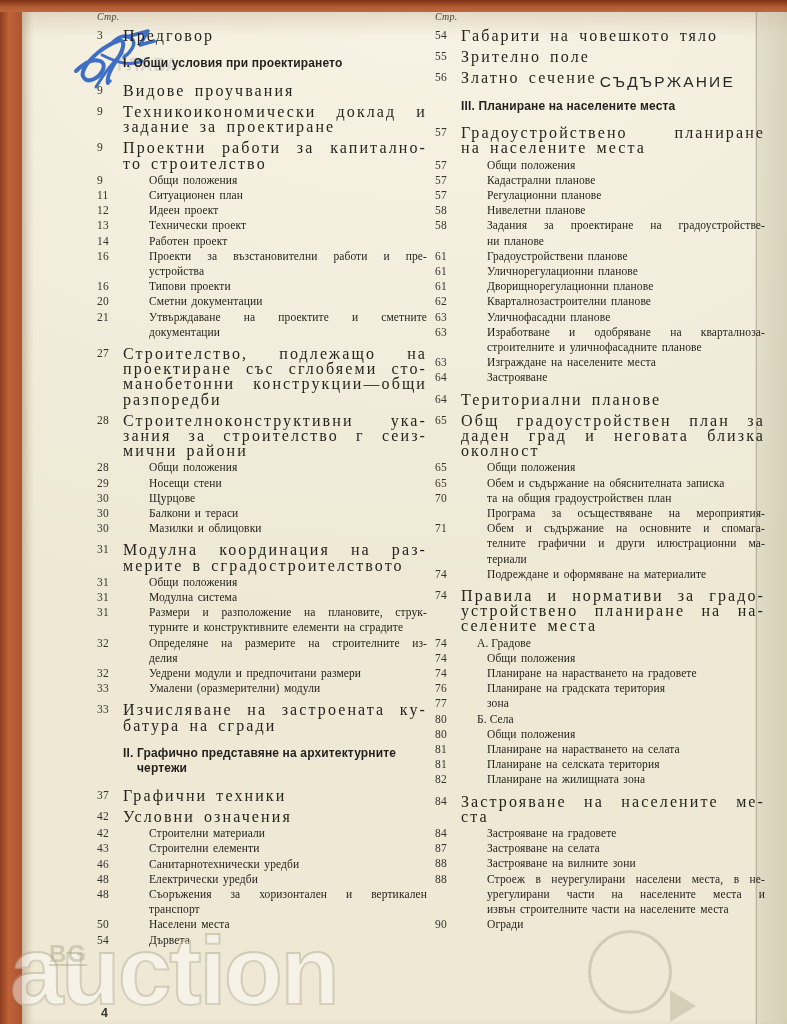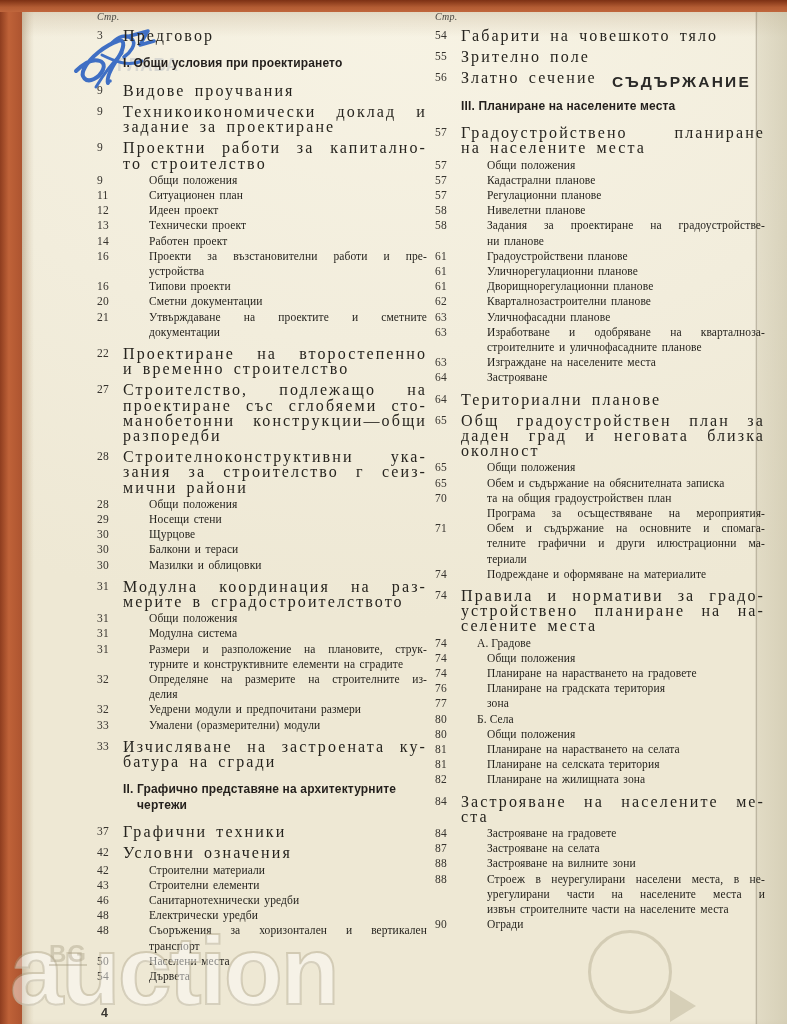--- a/index.html
+++ b/index.html
@@ -59,23 +59,23 @@
     transform:scaleY(1.1);
     white-space:nowrap;
   }
 
   
   .col{position:absolute;top:0;margin-left:20px;}
   #col-left{left:55px;width:330px;}
   #col-right{left:393px;width:330px;}
 
   .toc-title{
-    position:absolute;right:36px;top:62px;
+    position:absolute;right:52px;top:62px;
     font-family:"Liberation Sans",sans-serif;
-    font-size:15.5px;font-weight:bold;letter-spacing:2.2px;
+    font-size:15.5px;font-weight:normal;letter-spacing:2.2px;
     color:#2b2a28;
   }
   .strlabel{
     font-family:"Liberation Serif",serif;
     font-size:10px;color:#46443f;font-style:italic;
     letter-spacing:.2px;
   }
 
   
   .row{display:flex;align-items:flex-start;}
@@ -267,27 +267,20 @@
             </div>
           </div>
           <div class="row lvl2">
             <div class="num">21</div>
             <div class="txt">
               <span class="ln just">Утвърждаване на проектите и сметните</span>
               <span class="ln">документации</span>
             </div>
           </div>
           <div class="row lvl1">
-            <div class="num">22</div>
-            <div class="txt">
-              <span class="ln just">Проектиране на второстепенно</span>
-              <span class="ln">и временно строителство</span>
-            </div>
-          </div>
-          <div class="row lvl1">
             <div class="num">27</div>
             <div class="txt">
               <span class="ln just">Строителство, подлежащо на</span>
               <span class="ln just">проектиране със сглобяеми сто-</span>
               <span class="ln just">манобетонни конструкции—общи</span>
               <span class="ln">разпоредби</span>
             </div>
           </div>
           <div class="row lvl1">
             <div class="num">28</div>

